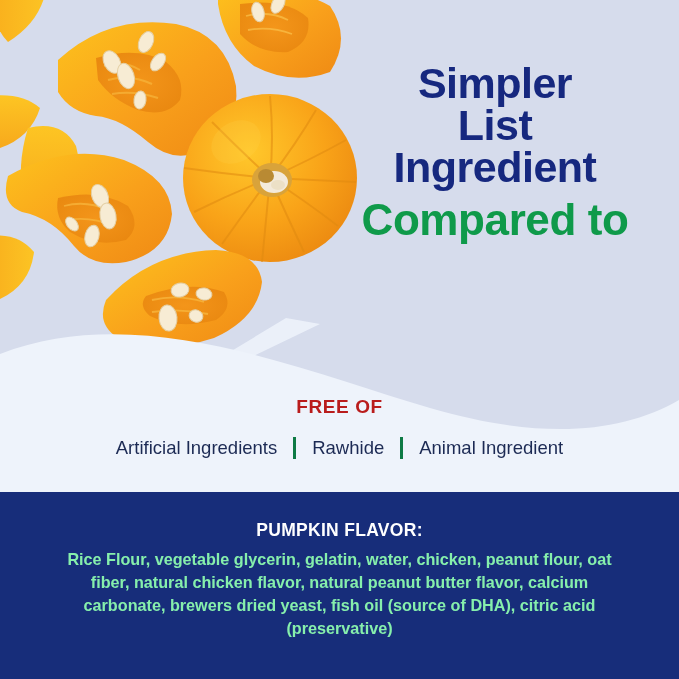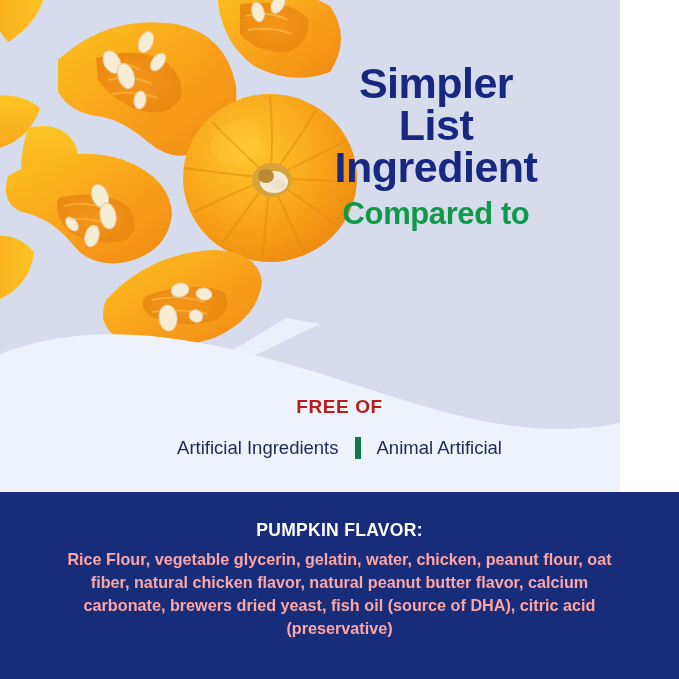--- a/index.html
+++ b/index.html
@@ -1,51 +1,51 @@
 <!DOCTYPE html>
 <html><head>
 <meta charset="utf-8">
 <style>
   html,body{margin:0;padding:0;}
   body{width:679px;height:679px;overflow:hidden;background:#ffffff;
        font-family:"Liberation Sans", sans-serif;}
   #page{position:relative;width:679px;height:679px;overflow:hidden;}
 
   
-  .hero{position:absolute;left:0;top:0;width:620px;height:492px;
+  .hero{position:absolute;left:0;top:0;width:679px;height:492px;
         background:#d6dcec;overflow:hidden;}
 
   
   .wave{position:absolute;left:0;bottom:0;width:679px;height:200px;}
   .streak{position:absolute;left:190px;top:318px;width:130px;height:60px;}
 
   
   .art{position:absolute;left:0;top:0;width:400px;height:380px;}
 
   
   .headline{position:absolute;right:34px;top:62px;width:300px;text-align:center;}
   .hl-navy{color:#16287f;font-size:43px;line-height:0.98;font-weight:bold;
            letter-spacing:-0.5px;}
-  .hl-green{color:#0f9a4a;font-size:31px;line-height:1.02;font-weight:bold;
+  .hl-green{color:#0f9a4a;font-size:44px;line-height:1.02;font-weight:bold;
             letter-spacing:-0.4px;margin-top:10px;}
 
   
   .freeof-wrap{position:absolute;left:0;top:396px;width:679px;text-align:center;}
   .freeof-title{color:#b91c1c;font-size:19px;font-weight:bold;letter-spacing:0.6px;}
   .freeof-row{display:flex;justify-content:center;align-items:center;
               margin-top:19px;gap:0px;}
   .freeof-item{color:#1c2a54;font-size:18.5px;padding:0 16px;white-space:nowrap;}
   .divider{width:3px;height:22px;background:#0e7a45;}
 
   
   .panel{position:absolute;left:0;top:492px;width:679px;height:187px;
          background:#172d7a;}
   .panel-inner{padding:28px 52px 0 52px;text-align:center;}
   .flavor{color:#ffffff;font-size:17.5px;font-weight:bold;letter-spacing:0.3px;}
-  .ingredients{color:#fca5a5;font-size:16.2px;font-weight:bold;
+  .ingredients{color:#86efac;font-size:16.2px;font-weight:bold;
                line-height:1.42;margin-top:7px;}
 </style>
 </head>
 <body>
 
 <div id="page">
 
   <div class="hero">
 
     <svg class="art" viewBox="0 0 400 380">
@@ -214,22 +214,23 @@
       <div class="hl-navy">List</div>
       <div class="hl-navy">Ingredient</div>
       <div class="hl-green">Compared to</div>
     </div>
 
     <div class="freeof-wrap">
       <div class="freeof-title">FREE OF</div>
       <div class="freeof-row">
         <div class="freeof-item">Artificial Ingredients</div>
         <div class="divider"></div>
+        <div class="freeof-item">Rawhide</div>
         <div class="divider"></div>
-        <div class="freeof-item">Animal Artificial</div>
+        <div class="freeof-item">Animal Ingredient</div>
       </div>
     </div>
   </div>
 
   <div class="panel">
     <div class="panel-inner">
       <div class="flavor">PUMPKIN FLAVOR:</div>
       <div class="ingredients">Rice Flour, vegetable glycerin, gelatin, water, chicken, peanut flour, oat fiber, natural chicken flavor, natural peanut butter flavor, calcium carbonate, brewers dried yeast, fish oil (source of DHA), citric acid (preservative)</div>
     </div>
   </div>

